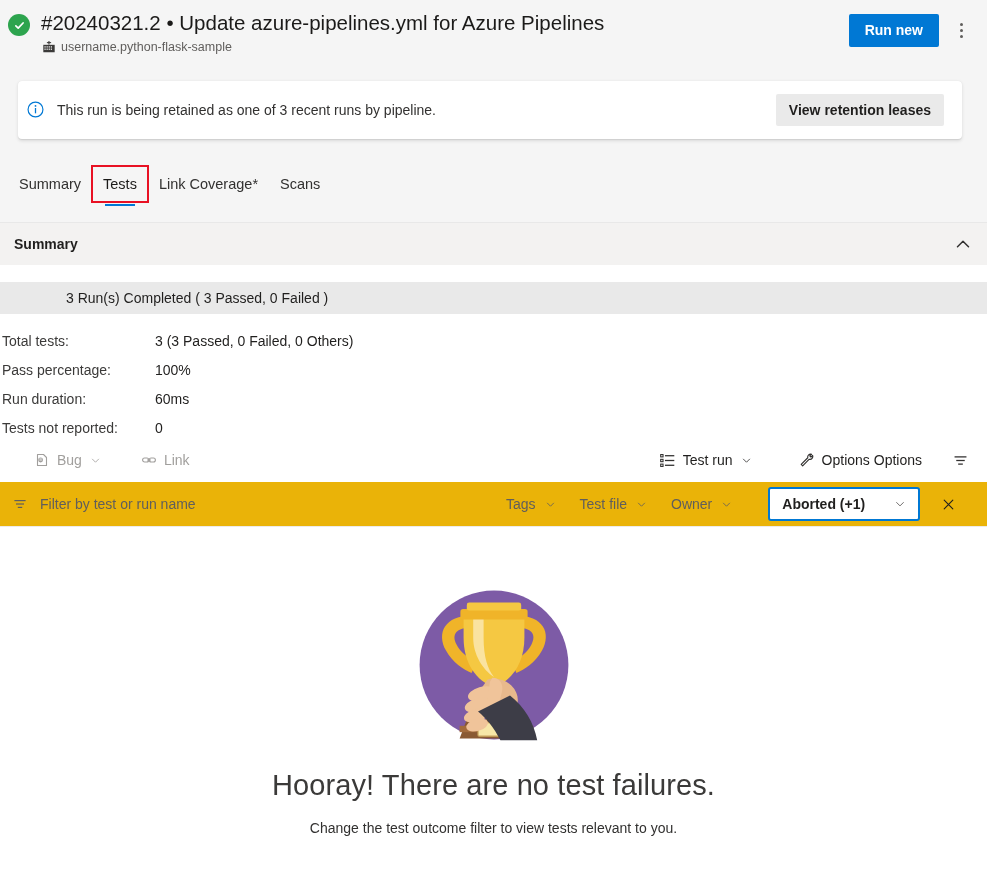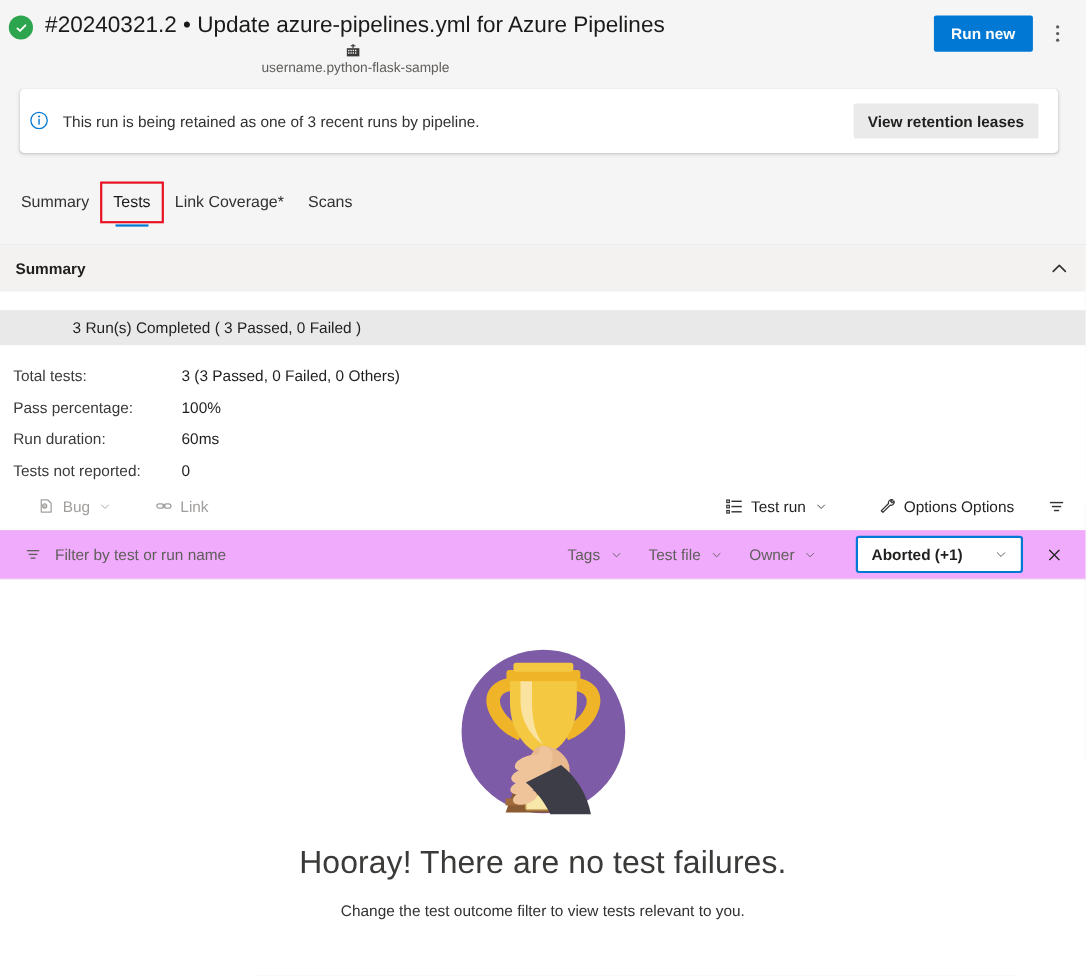--- a/index.html
+++ b/index.html
@@ -53,21 +53,20 @@
     font-weight: 400;
     color: #1b1a19;
     line-height: 26px;
     white-space: nowrap;
   }
   .repo-line {
     display: flex;
     align-items: center;
     margin-top: 3px;
     margin-left: 1px;
-    flex-direction: column;
   }
   .repo-icon {
     width: 14px; height: 14px;
     margin-right: 5px;
     flex: 0 0 auto;
     display: block;
   }
   .repo-name {
     font-size: 12.5px;
     color: #605e5c;
@@ -218,21 +217,21 @@
     height: 32px;
     background: #e9e9e9;
     display: flex;
     align-items: center;
     padding-left: 66px;
     font-size: 14px;
     color: #201f1e;
     margin-top: 17px;
   }
   .stats {
-    padding: 12px 0 16px 12px;
+    padding: 12px 0 16px 2px;
     background: #ffffff;
   }
   .stat-row {
     display: flex;
     align-items: center;
     height: 29px;
     font-size: 14px;
   }
   .stat-label {
     width: 153px;
@@ -267,25 +266,25 @@
   .cmd .glyph { display: flex; align-items: center; margin-right: 7px; }
   .cmd .caret { margin-left: 8px; display: flex; align-items: center; }
   .cmd-spacer { flex: 1 1 auto; }
 
   
   .filter-bar {
     position: absolute;
     left: 0; top: 482px;
     width: 987px;
     height: 45px;
-    background: #f0abfc;
+    background: #eab308;
     border-bottom: 1px solid #edebe9;
     display: flex;
     align-items: center;
-    padding: 0 10px 0 22px;
+    padding: 0 10px 0 12px;
     box-sizing: border-box;
   }
   .filter-input-wrap {
     display: flex;
     align-items: center;
     flex: 0 0 auto;
     width: 480px;
   }
   .filter-glyph { display: flex; align-items: center; margin-right: 10px; }
   .filter-input {

